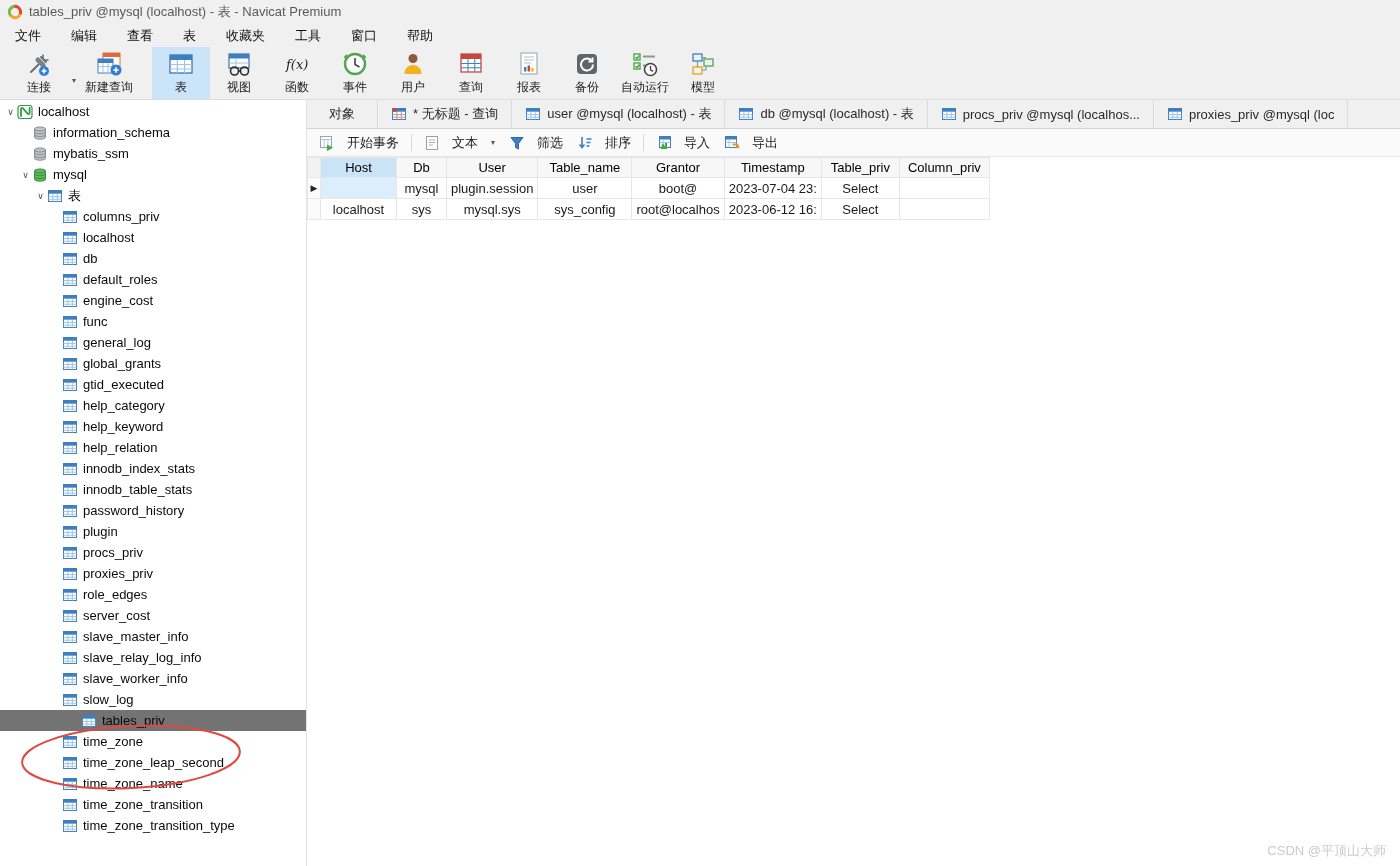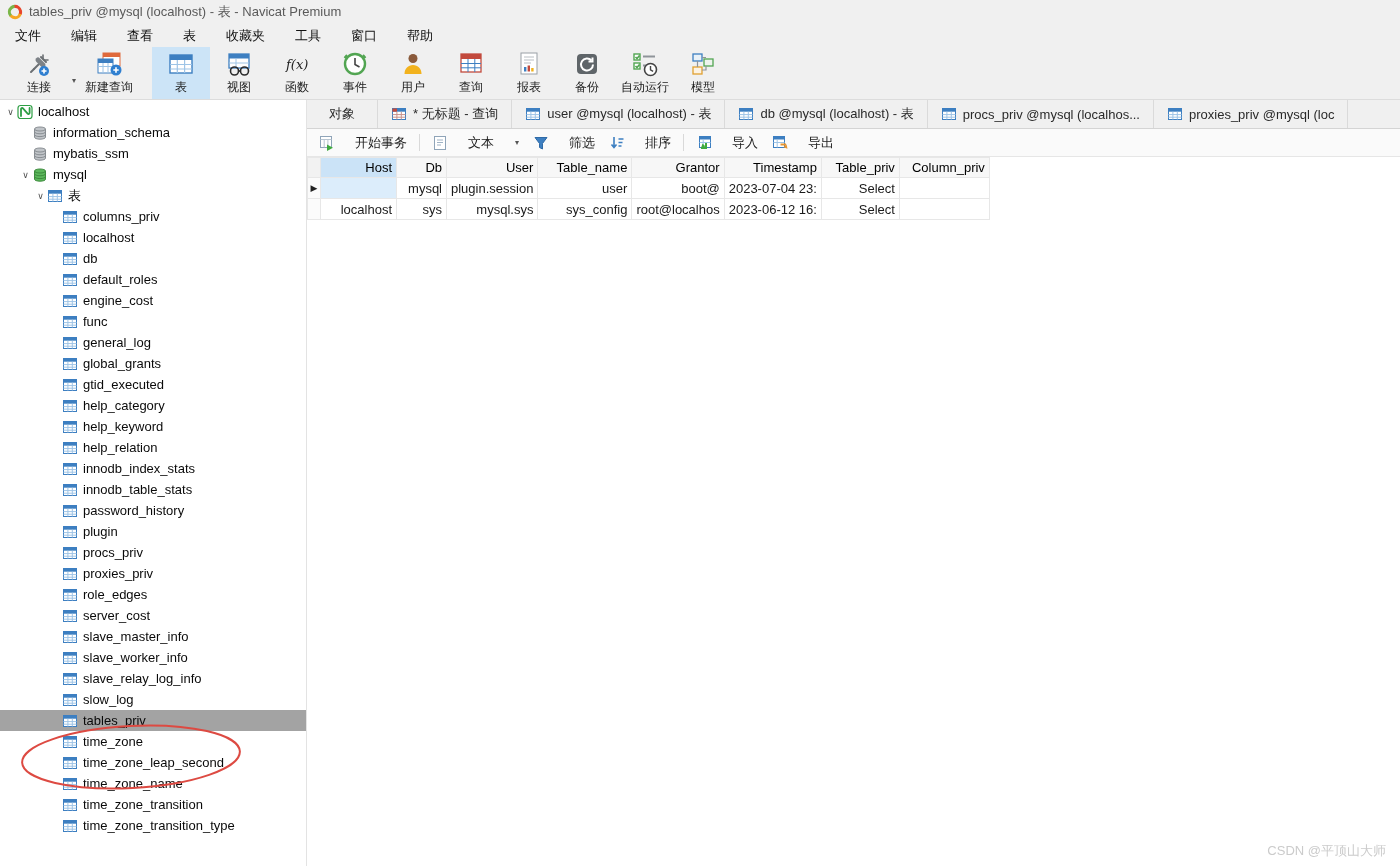--- a/index.html
+++ b/index.html
@@ -22,42 +22,42 @@
   .tool-btn.active { background:#cce4f7; }
   .tool-btn .icn { width:28px; height:28px; display:flex; align-items:center; justify-content:center; }
   .tool-btn .icn svg { width:28px; height:28px; }
   .tb-caret { width:12px; display:flex; align-items:flex-end; justify-content:center; padding-bottom:14px; color:#555; font-size:8px; }
   .tb-gap { width:14px; }
   
   .appbody { display:flex; height:766px; }
   .sidebar { width:307px; background:#fff; border-right:1px solid #e3e3e3; position:relative; overflow:hidden; flex:none; }
   .tree { padding-top:1px; }
   .tree-row { height:21px; display:flex; align-items:center; white-space:nowrap; font-size:13px; color:#0a0a0a; cursor:default; }
-  .tree-row.selected { background:#a3a3a3; }
+  .tree-row.selected { background:#737373;padding-left:19px; }
   .chev { width:13px; flex:none; text-align:center; color:#505050; font-size:9px; }
   .tree-icn { width:16px; height:16px; flex:none; margin-right:5px; }
   .tree-icn svg { width:16px; height:16px; }
   .ellipse-annot { position:absolute; left:14px; top:618px; pointer-events:none; }
   
   .main { flex:1; display:flex; flex-direction:column; background:#fff; min-width:0; }
   .tabbar { height:29px; background:#f0f0f0; border-bottom:1px solid #d4d4d4; display:flex; align-items:stretch; overflow:hidden; }
   .tab { display:flex; align-items:center; gap:6px; padding:0 13px; border-right:1px solid #dadada; font-size:13px; color:#2a2a2a; white-space:nowrap; cursor:default; flex:none; }
   .tab .ticn { width:16px; height:16px; }
   .tab .ticn svg { width:16px; height:16px; }
   .tab-objects { padding:0 22px; }
   
   .tbl-toolbar { height:28px; background:#fafafa; border-bottom:1px solid #e6e6e6; display:flex; align-items:center; padding-left:5px; font-size:13px; color:#222; }
-  .tt-btn { display:flex; align-items:center; gap:20px; padding:0 7px; height:22px; cursor:default; }
+  .tt-btn { display:flex; align-items:center; gap:12px; padding:0 7px; height:22px; cursor:default; }
   .tt-btn .icn, .tt-btn .icn svg { width:16px; height:16px; }
   .tt-caret { font-size:8px; color:#555; margin-left:1px; }
   .tt-sep { width:1px; height:17px; background:#d9d9d9; margin:0 5px; flex:none; }
   
   .gridwrap { flex:1; position:relative; }
   table.grid { border-collapse:collapse; table-layout:fixed; font-size:13px; }
-  .grid th, .grid td { border:1px solid #e7e7e7; padding:0 4px; font-weight:normal; text-align:right; white-space:nowrap; overflow:hidden; }
+  .grid th, .grid td { border:1px solid #e7e7e7; padding:0 4px; font-weight:normal; text-align:center; white-space:nowrap; overflow:hidden; }
   .grid th { height:20px; background:#f7f7f7; color:#000; }
   .grid td { height:21px; }
   .grid th.corner { background:#f2f2f2; }
   .grid th.sel-col { background:#cbe3f7; }
   .grid td.current { background:#dcedfb; }
   .grid td.rowhead { background:#fbfbfb; padding:0; text-align:center; color:#222; font-size:9px; }
   
   .watermark { position:absolute; right:14px; bottom:6px; color:#cbcbcb; font-size:13px; pointer-events:none; }
 </style>
 </head>
@@ -491,31 +491,31 @@
           <span>slave_master_info</span>
         </div>
         <div class="tree-row">
           <span style="width: 49px; flex: 0 0 auto;"></span>
           <span class="chev"></span>
           <span class="tree-icn"><svg viewBox="0 0 16 16">
               <rect x="1.5" y="2.5" width="13" height="11" fill="#fff" stroke="#3d7fc1"></rect>
               <rect x="1.5" y="2.5" width="13" height="3.2" fill="#3d7fc1"></rect>
               <path d="M1.5 8.6h13M1.5 11.2h13M5.9 5.7v7.8M10.3 5.7v7.8" stroke="#9ec4e6" fill="none"></path>
             </svg></span>
+          <span>slave_relay_log_info</span>
+        </div>
+        <div class="tree-row">
+          <span style="width: 49px; flex: 0 0 auto;"></span>
+          <span class="chev"></span>
+          <span class="tree-icn"><svg viewBox="0 0 16 16">
+              <rect x="1.5" y="2.5" width="13" height="11" fill="#fff" stroke="#3d7fc1"></rect>
+              <rect x="1.5" y="2.5" width="13" height="3.2" fill="#3d7fc1"></rect>
+              <path d="M1.5 8.6h13M1.5 11.2h13M5.9 5.7v7.8M10.3 5.7v7.8" stroke="#9ec4e6" fill="none"></path>
+            </svg></span>
           <span>slave_worker_info</span>
-        </div>
-        <div class="tree-row">
-          <span style="width: 49px; flex: 0 0 auto;"></span>
-          <span class="chev"></span>
-          <span class="tree-icn"><svg viewBox="0 0 16 16">
-              <rect x="1.5" y="2.5" width="13" height="11" fill="#fff" stroke="#3d7fc1"></rect>
-              <rect x="1.5" y="2.5" width="13" height="3.2" fill="#3d7fc1"></rect>
-              <path d="M1.5 8.6h13M1.5 11.2h13M5.9 5.7v7.8M10.3 5.7v7.8" stroke="#9ec4e6" fill="none"></path>
-            </svg></span>
-          <span>slave_relay_log_info</span>
         </div>
         <div class="tree-row">
           <span style="width: 49px; flex: 0 0 auto;"></span>
           <span class="chev"></span>
           <span class="tree-icn"><svg viewBox="0 0 16 16">
               <rect x="1.5" y="2.5" width="13" height="11" fill="#fff" stroke="#3d7fc1"></rect>
               <rect x="1.5" y="2.5" width="13" height="3.2" fill="#3d7fc1"></rect>
               <path d="M1.5 8.6h13M1.5 11.2h13M5.9 5.7v7.8M10.3 5.7v7.8" stroke="#9ec4e6" fill="none"></path>
             </svg></span>
           <span>slow_log</span>

